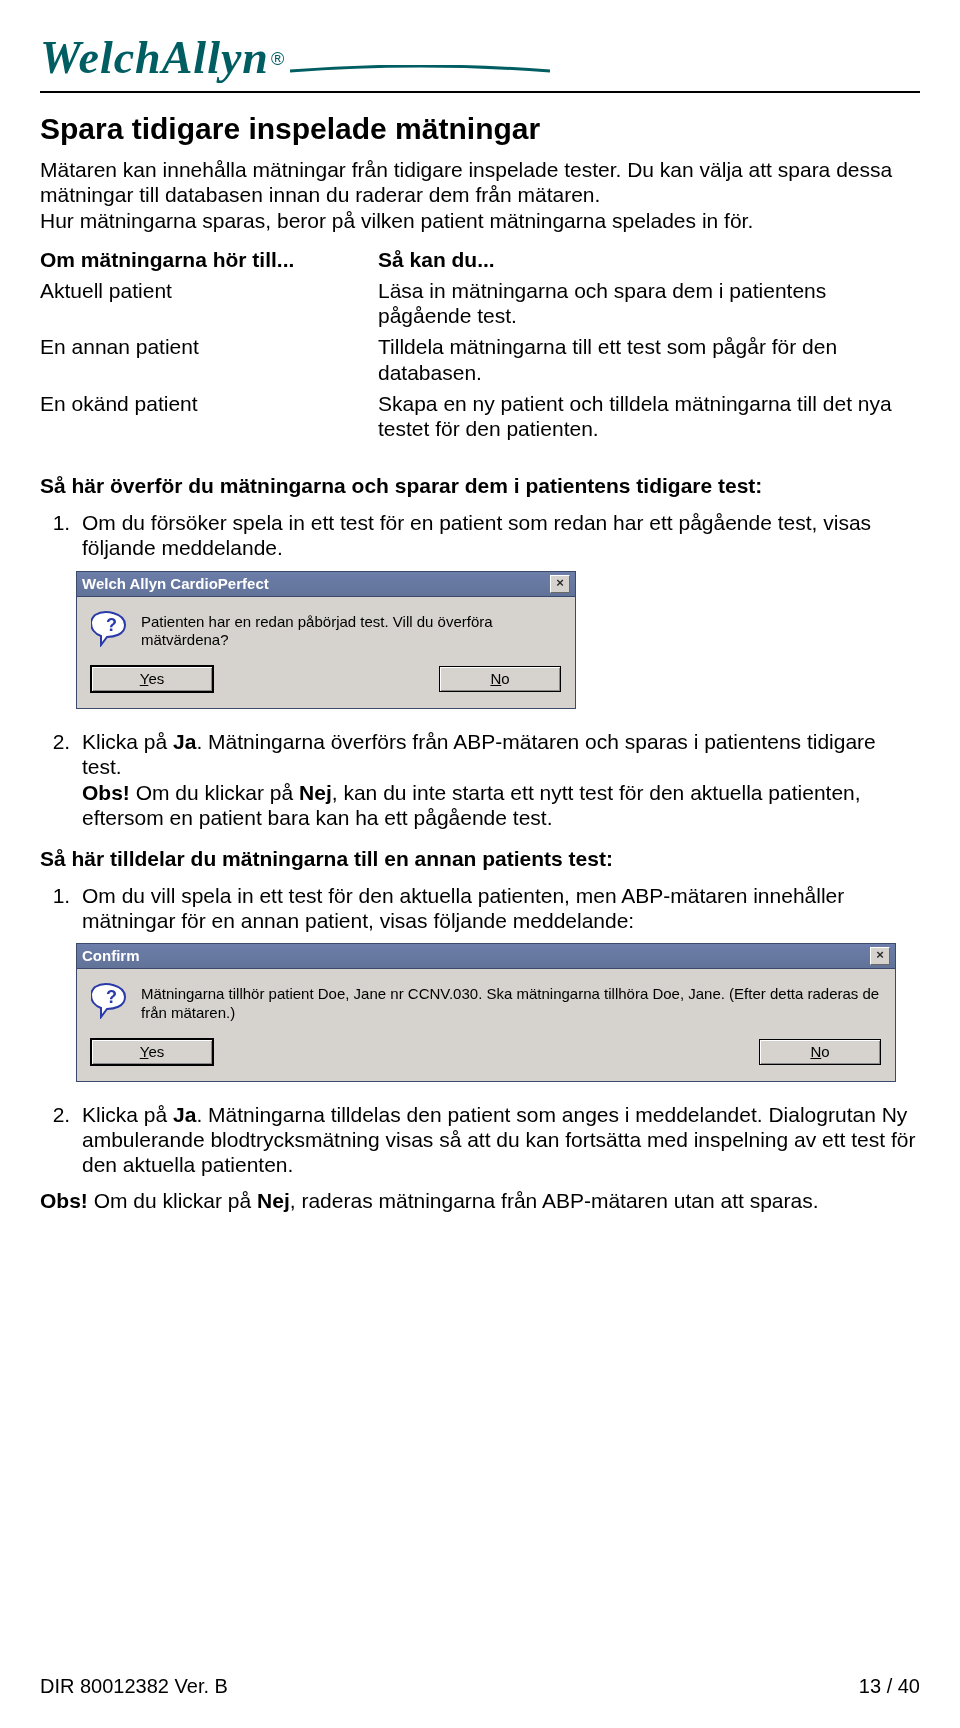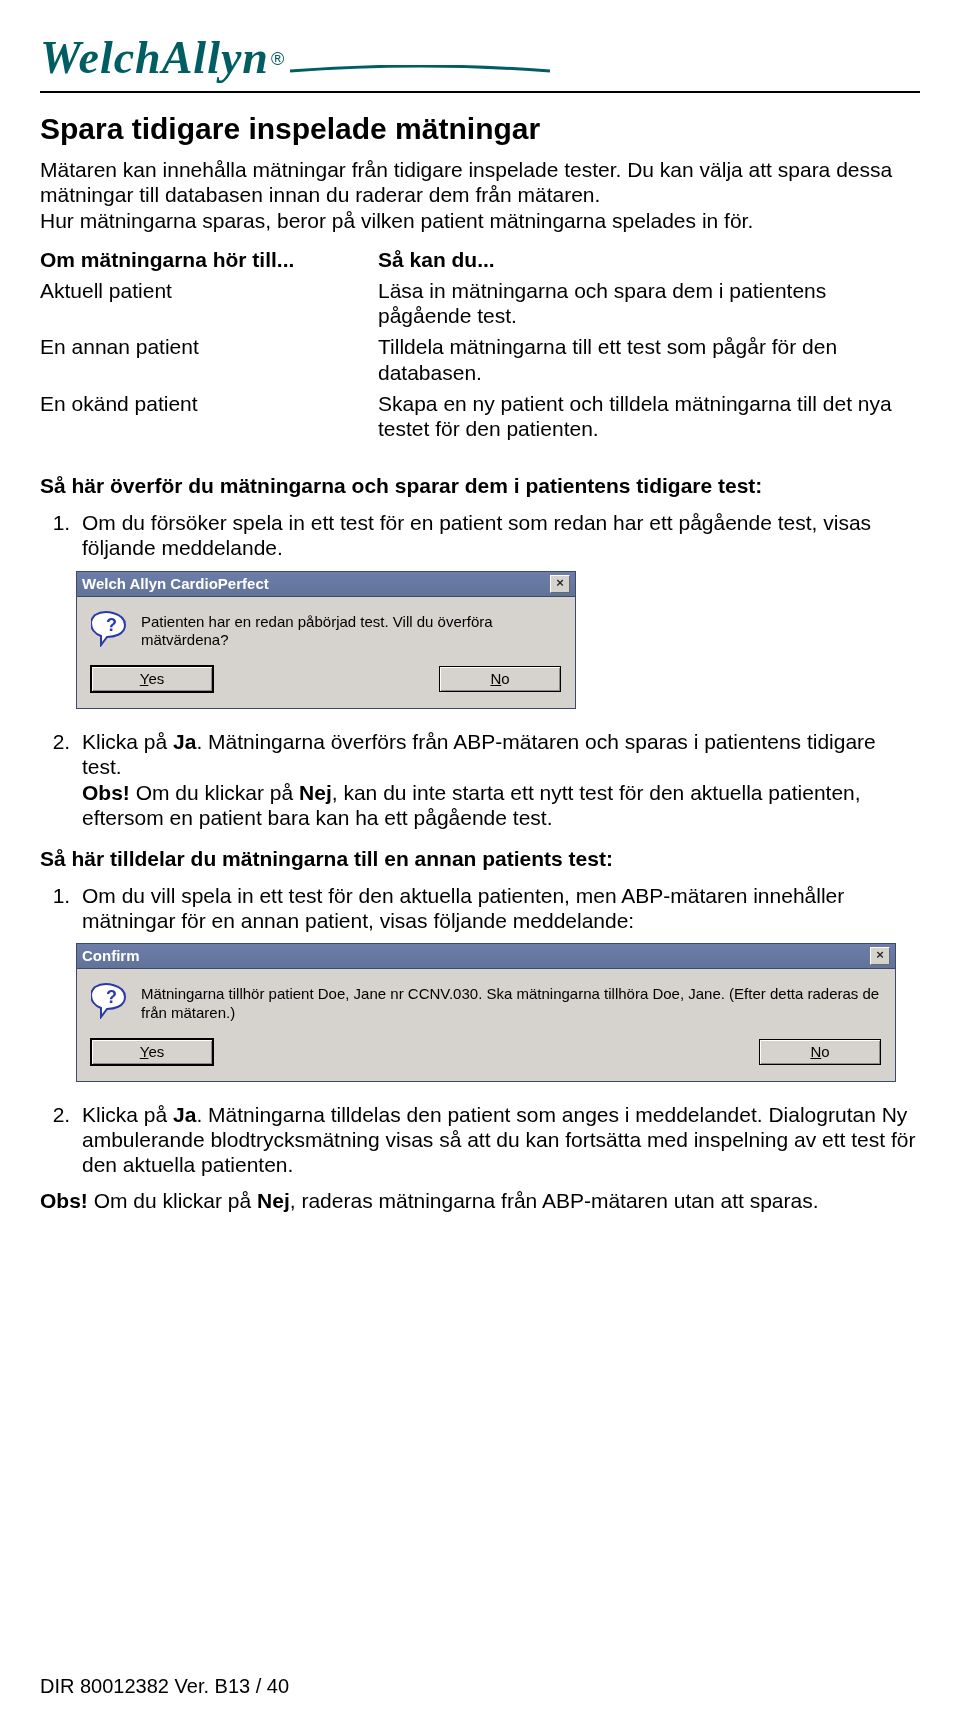--- a/index.html
+++ b/index.html
@@ -177,20 +177,21 @@
   .after-list {
     margin-left: 42px;
     margin-bottom: 12px;
   }
   .footer {
     position: absolute;
     bottom: 30px;
     left: 40px;
     right: 40px;
     display: flex;
+    justify-content: space-between;
     font-size: 20px;
     margin-top: 28px;
   }
 </style>
 </head>
 <body>
 
 <div class="page">
 
   <div class="header">

